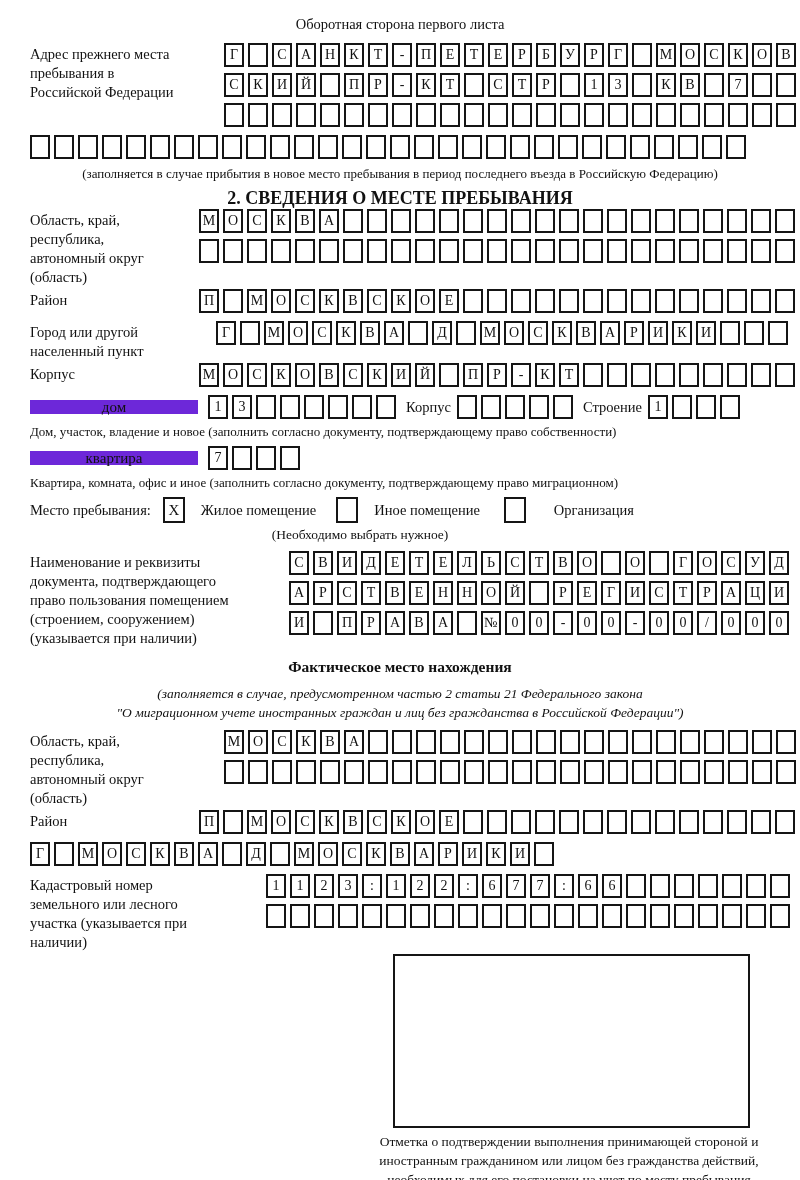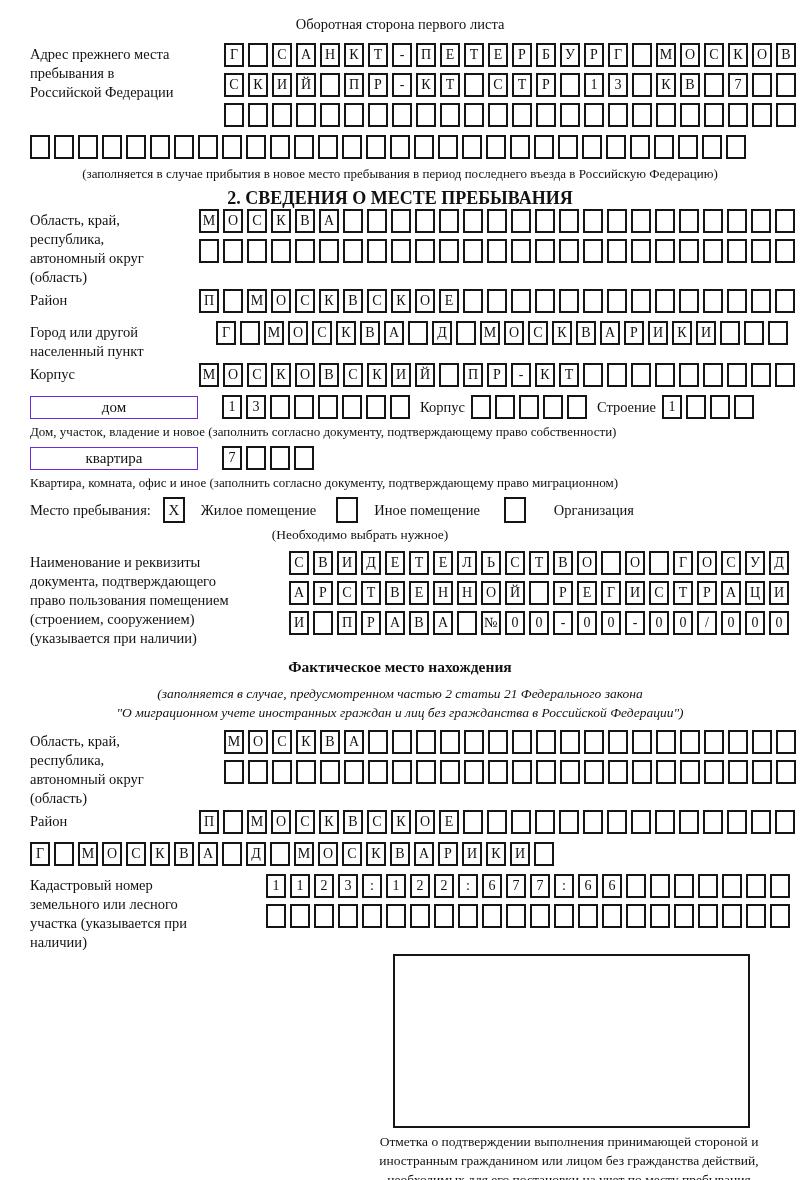--- a/index.html
+++ b/index.html
@@ -23,22 +23,22 @@
     display:inline-flex;align-items:center;justify-content:center;
     width:20px;height:24px;box-sizing:border-box;border:2px solid #151515;
     margin-right:4px;font-size:14px;line-height:1;background:#fff;flex:none;
   }
   .caption{font-size:13px;line-height:17px;margin:1px 0 6px 0;}
   .caption.center{text-align:center;}
   .sec-title{text-align:center;font-weight:bold;font-size:18px;margin:6px 0 0 0;}
   .inline-row{display:flex;align-items:center;margin-bottom:4px;}
   .widebox{
     display:flex;align-items:center;justify-content:center;
-    width:168px;min-width:168px;height:23px;box-sizing:border-box;
-    border:1px solid #6d28d9;font-size:15px;margin-right:24px;background:#fff;flex:none;
+    width:168px;min-width:168px;height:14px;box-sizing:border-box;
+    border:7px solid #6d28d9;font-size:15px;margin-right:10px;background:#fff;flex:none;
   }
   .inline-label{font-size:14.5px;margin:0 6px;white-space:nowrap;}
   .checkbox{
     display:inline-flex;align-items:center;justify-content:center;
     width:22px;height:26px;box-sizing:border-box;border:2px solid #151515;
     font-size:15px;margin:0 10px 0 6px;background:#fff;flex:none;
   }
   .center-note{font-size:13.5px;text-align:center;width:420px;margin:0 0 8px 120px;}
   .fact-title{text-align:center;font-weight:bold;font-size:15.5px;margin:10px 0 8px 0;}
   .fact-caption{text-align:center;font-size:13.5px;line-height:19px;margin-bottom:8px;font-style:italic;}

